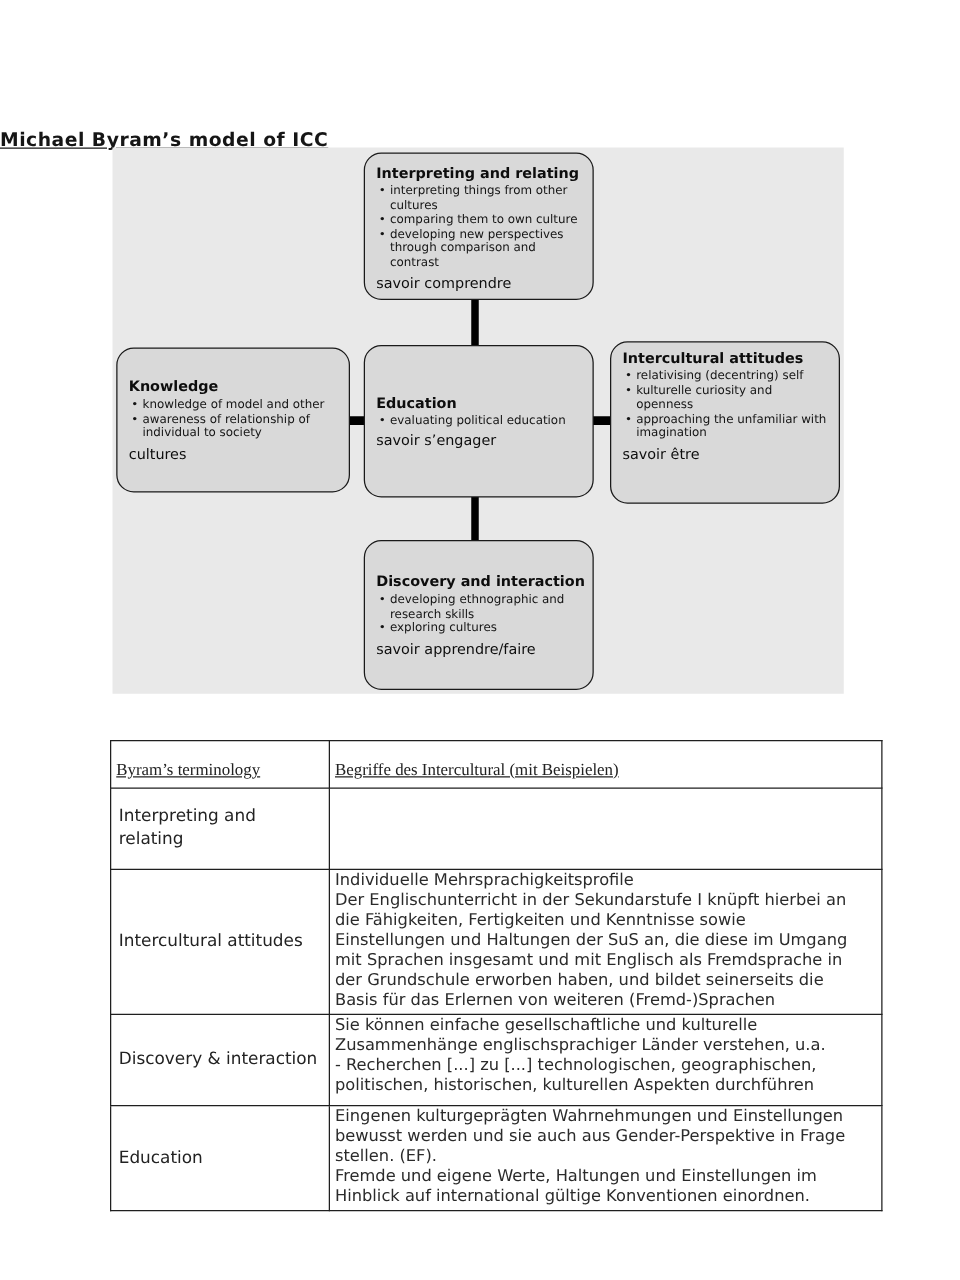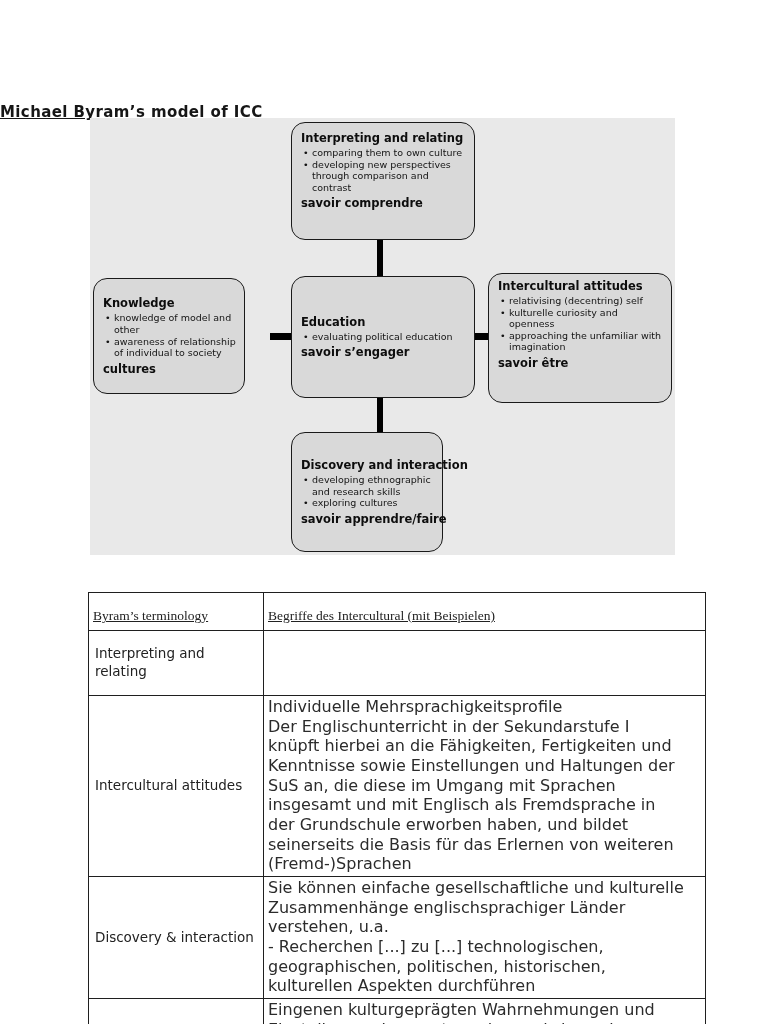--- a/index.html
+++ b/index.html
@@ -56,30 +56,30 @@
     padding-left: 11px;
     color: #141414;
   }
   .bullet::before {
     content: "•";
     position: absolute;
     left: 2px;
   }
   .box-footer {
     font-size: 11.5px;
-    font-weight: bold;
+    font-weight: normal;
     margin-top: 3px;
     white-space: nowrap;
     color: #0d0d0d;
   }
   #box-top   { left: 201px; top: 4px;   width: 184px; height: 118px; justify-content: flex-start; padding-top: 8px; }
-  #box-left  { left: 3px;   top: 160px; width: 152px; height: 116px; }
+  #box-left  { left: 3px;   top: 160px; width: 187px; height: 116px; }
   #box-mid   { left: 201px; top: 158px; width: 184px; height: 122px; }
   #box-right { left: 398px; top: 155px; width: 184px; height: 130px; padding-top: 5px; justify-content: flex-start; }
-  #box-bot   { left: 201px; top: 314px; width: 152px; height: 120px; }
+  #box-bot   { left: 201px; top: 314px; width: 184px; height: 120px; }
 
   #conn-top    { left: 287px; top: 115px; width: 6px;  height: 50px; }
   #conn-bottom { left: 287px; top: 272px; width: 6px;  height: 50px; }
   #conn-left   { left: 180px; top: 215px; width: 30px; height: 7px; }
   #conn-right  { left: 378px; top: 215px; width: 30px; height: 7px; }
 
   
   .term-table {
     position: absolute;
     left: 88px; top: 592px;
@@ -101,21 +101,21 @@
   }
   .th-underline { text-decoration: underline; }
   td.term-cell {
     font-size: 13.5px;
     vertical-align: middle;
     padding: 2px 6px;
     line-height: 1.3;
     color: #222;
   }
   td.desc-cell {
-    font-size: 16px;
+    font-size: 13px;
     vertical-align: top;
     padding: 1px 20px 2px 4px;
     line-height: 1.23;
     white-space: pre-line;
     color: #2b2b2b;
   }
   tr.row-header { height: 38px; font-family: Liberation Serif, serif; }
   tr.row-0 { height: 65px; }
   tr.row-1 { height: 97px; }
   tr.row-2 { height: 73px; }
@@ -127,20 +127,21 @@
 <div class="page-title">Michael Byram’s model of ICC</div>
 
 <div class="diagram">
   <div class="connector" id="conn-top"></div>
   <div class="connector" id="conn-bottom"></div>
   <div class="connector" id="conn-left"></div>
   <div class="connector" id="conn-right"></div>
 
   <div class="box" id="box-top">
     <div class="box-title">Interpreting and relating</div>
+    <div class="bullet">interpreting things from other cultures</div>
     <div class="bullet">comparing them to own culture</div>
     <div class="bullet">developing new perspectives through comparison and contrast</div>
     <div class="box-footer">savoir comprendre</div>
   </div>
 
   <div class="box" id="box-left">
     <div class="box-title">Knowledge</div>
     <div class="bullet">knowledge of model and other</div>
     <div class="bullet">awareness of relationship of individual to society</div>
     <div class="box-footer">cultures</div>

